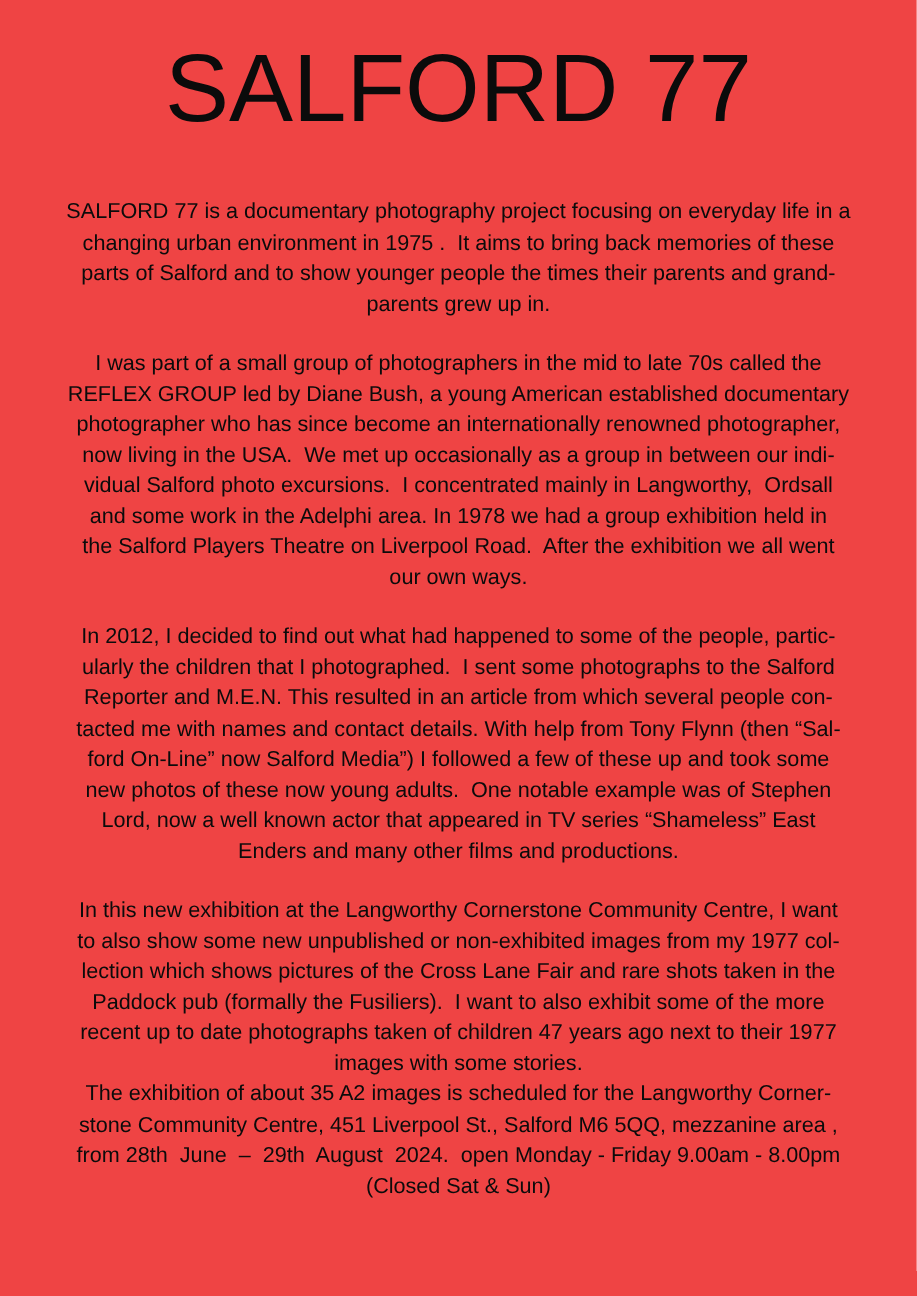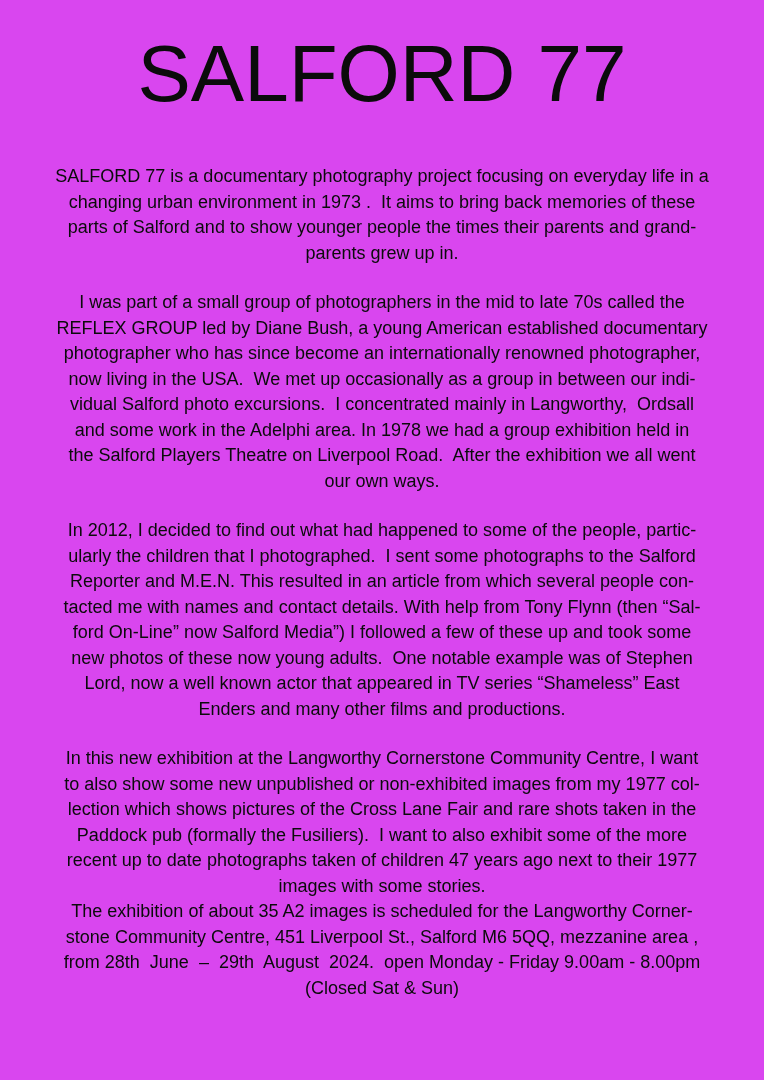--- a/index.html
+++ b/index.html
@@ -4,21 +4,21 @@
 <style>
   html, body {
     margin: 0;
     padding: 0;
     background: #ffffff;
   }
   .page {
     position: relative;
     width: 764px;
     height: 1080px;
-    background: #d946ef;
+    background: #ef4444;
     overflow: hidden;
     font-family: "Liberation Sans", sans-serif;
     color: #0b0b0b;
   }
   .doc-title {
     margin: 34px 0 0 0;
     text-align: center;
     font-size: 80px;
     line-height: 1.0;
     font-weight: 400;
@@ -40,21 +40,21 @@
   .lead-bold {
     font-weight: 400;
   }
 </style>
 </head>
 <body>
 
 <div class="page">
   <h1 class="doc-title">SALFORD 77</h1>
   <p class="body-par intro"><span class="lead-regular">S</span><span class="lead-bold">ALFORD 77</span><span> is a documentary photography project focusing on everyday life in a
-changing urban environment in 1973 .  It aims to bring back memories of these
+changing urban environment in 1975 .  It aims to bring back memories of these
 parts of Salford and to show younger people the times their parents and grand-
 parents grew up in.</span></p>
   <p class="body-par">I was part of a small group of photographers in the mid to late 70s called the
 REFLEX GROUP led by Diane Bush, a young American established documentary
 photographer who has since become an internationally renowned photographer,
 now living in the USA.  We met up occasionally as a group in between our indi-
 vidual Salford photo excursions.  I concentrated mainly in Langworthy,  Ordsall
 and some work in the Adelphi area. In 1978 we had a group exhibition held in
 the Salford Players Theatre on Liverpool Road.  After the exhibition we all went
 our own ways.</p>

